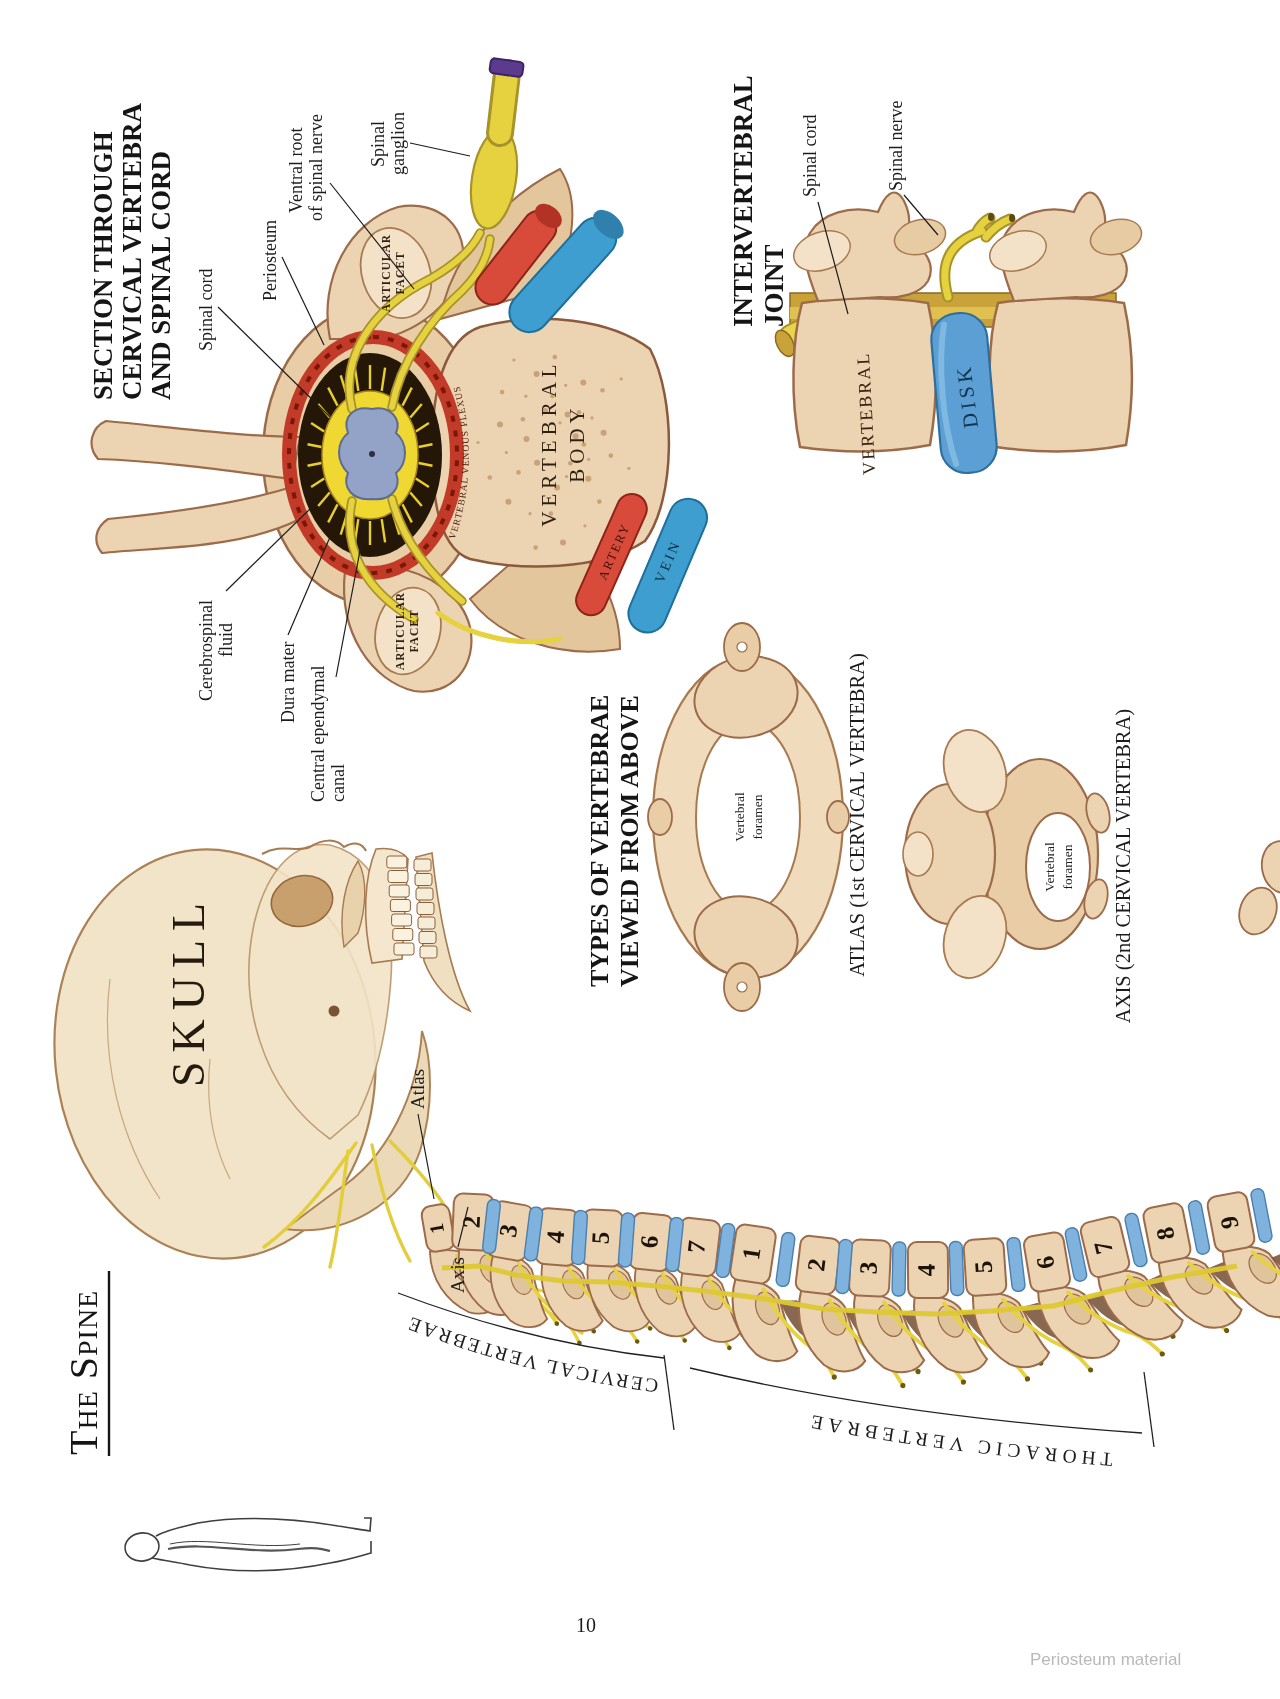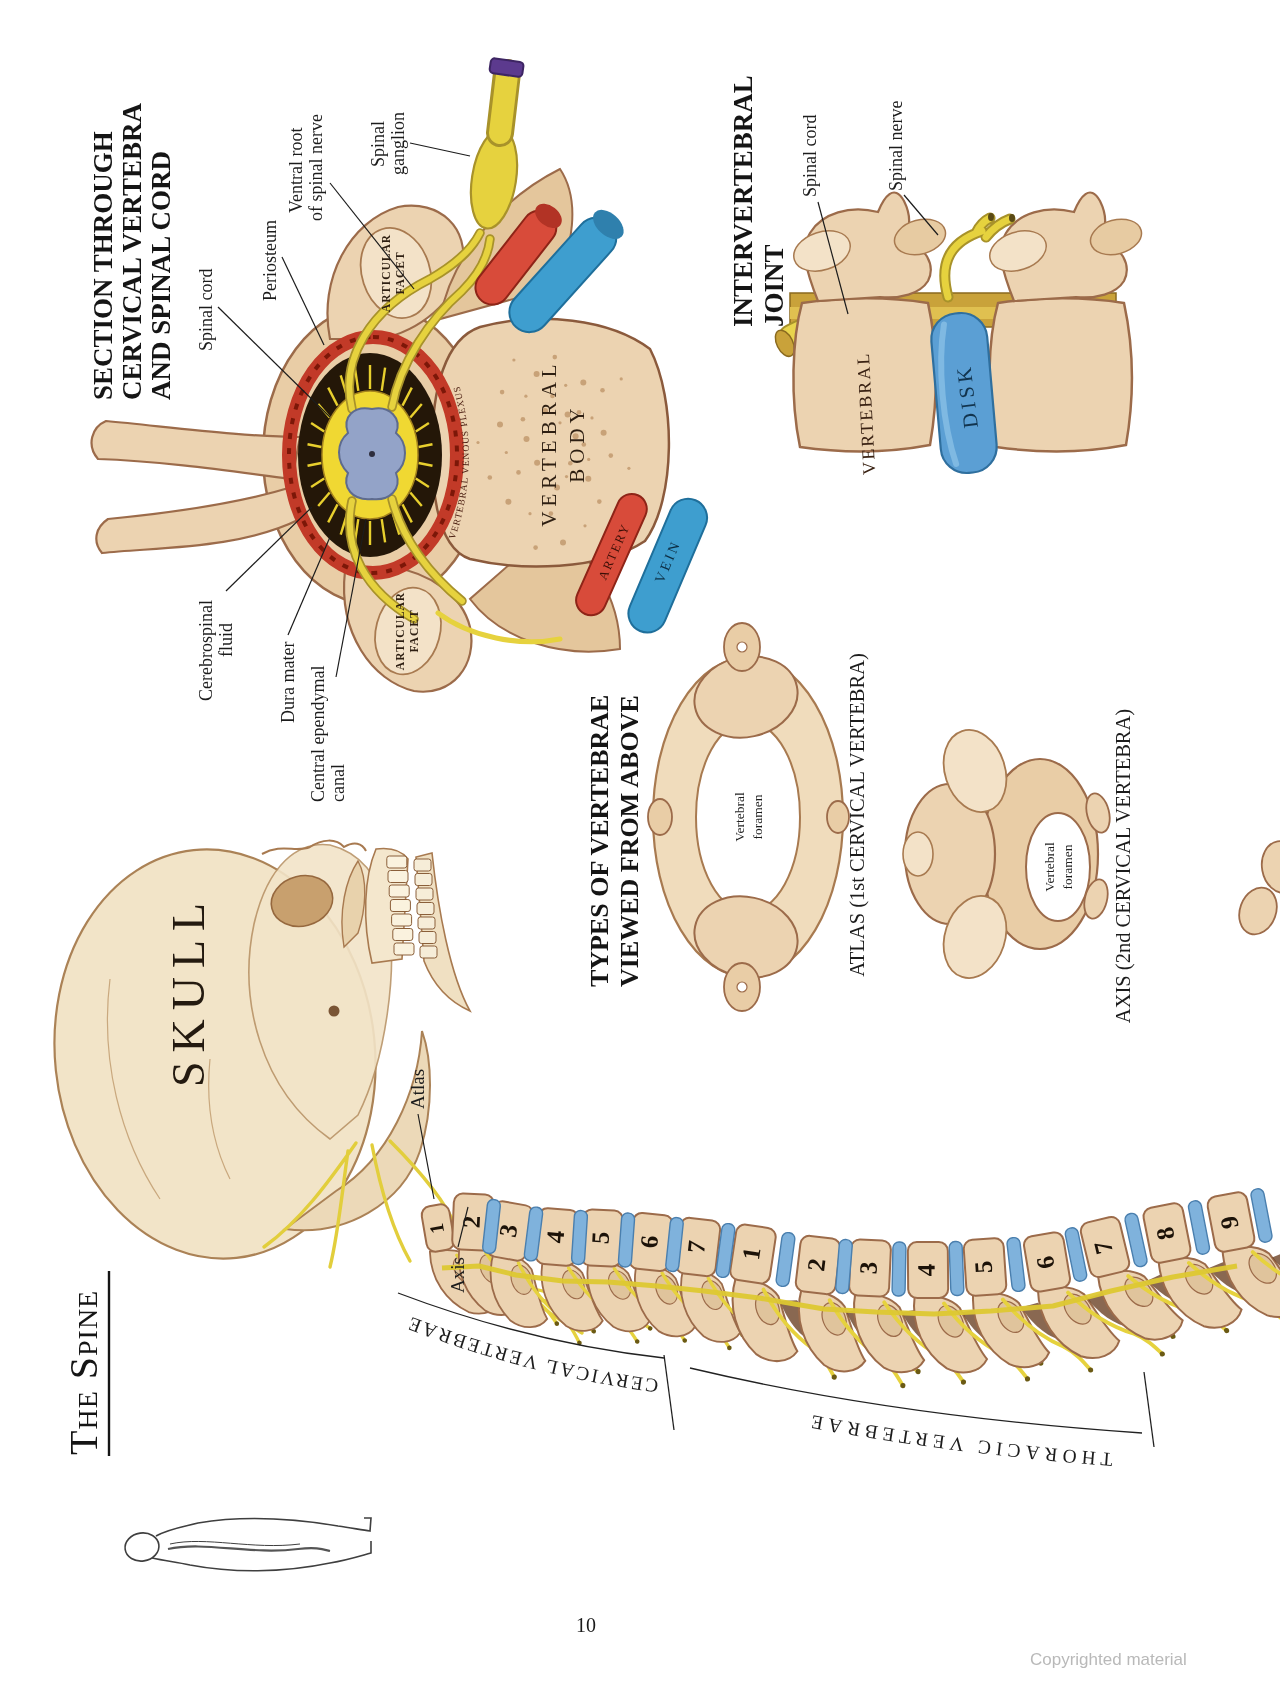--- a/index.html
+++ b/index.html
@@ -506,14 +506,14 @@
         </g>
         <text x="833" y="1130" text-anchor="middle" font-size="20.5" fill="#1c1c1c">AXIS (2nd CERVICAL VERTEBRA)</text>
 
         <ellipse cx="788" cy="1258" rx="24" ry="18" transform="rotate(20 788 1258)" fill="#ecd3b1" stroke="#9c6b4a" stroke-width="1.8"></ellipse>
         <ellipse cx="832" cy="1282" rx="26" ry="20" transform="rotate(-10 832 1282)" fill="#ecd3b1" stroke="#9c6b4a" stroke-width="1.8"></ellipse>
       </g>
     </svg>
   </div>
 
   <div class="pagenum">10</div>
-  <div class="copyright">Copyrighted material</div>
+  <div class="copyright">Periosteum material</div>
 </div>
 
 </body></html>

